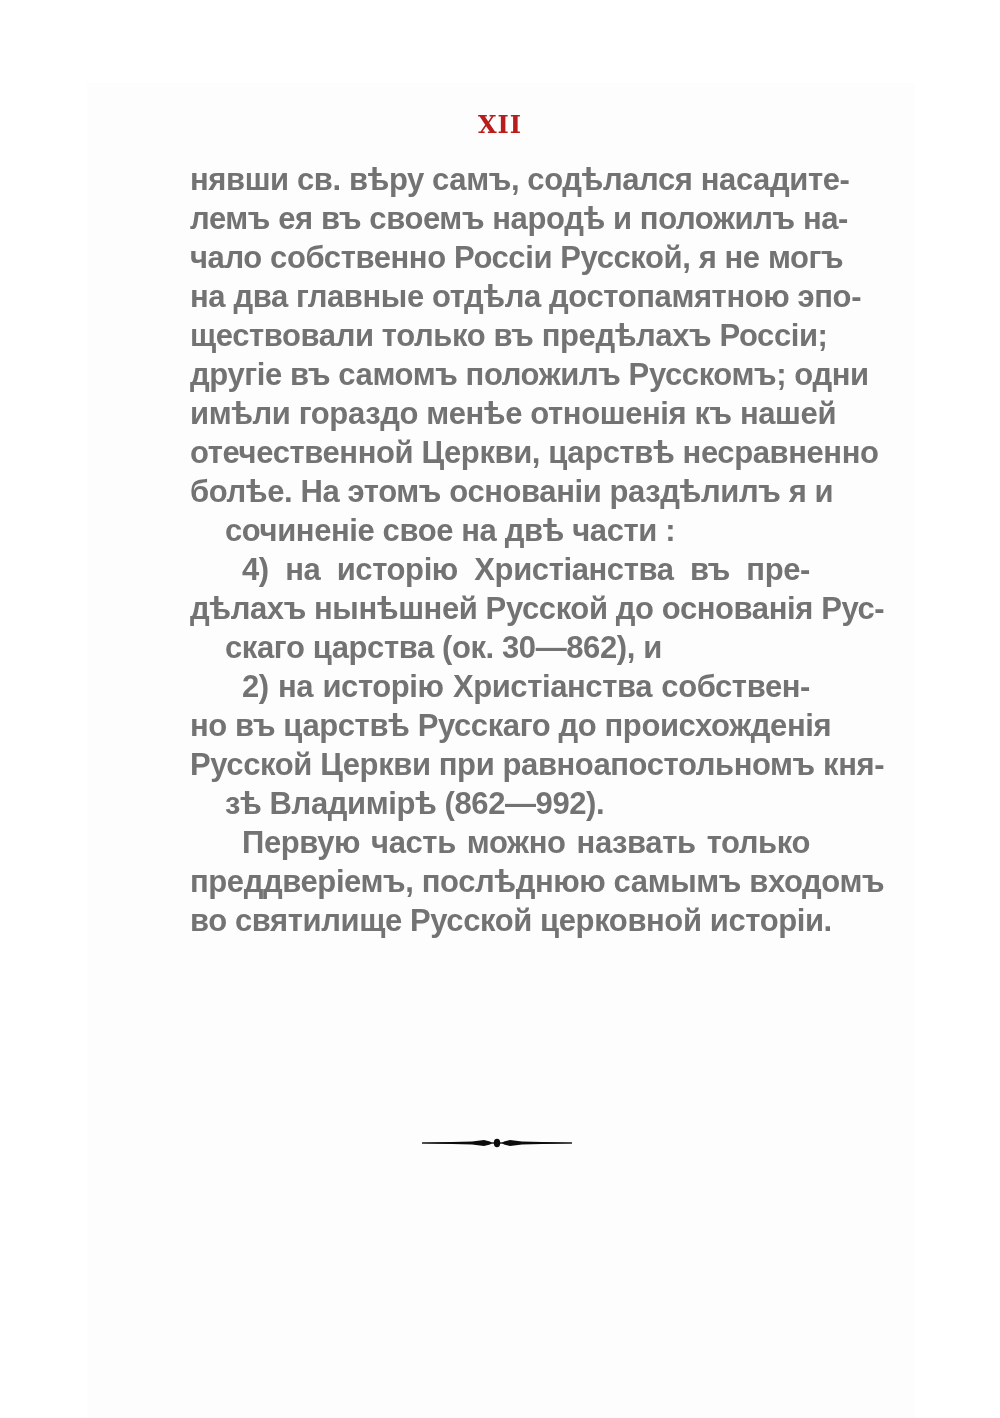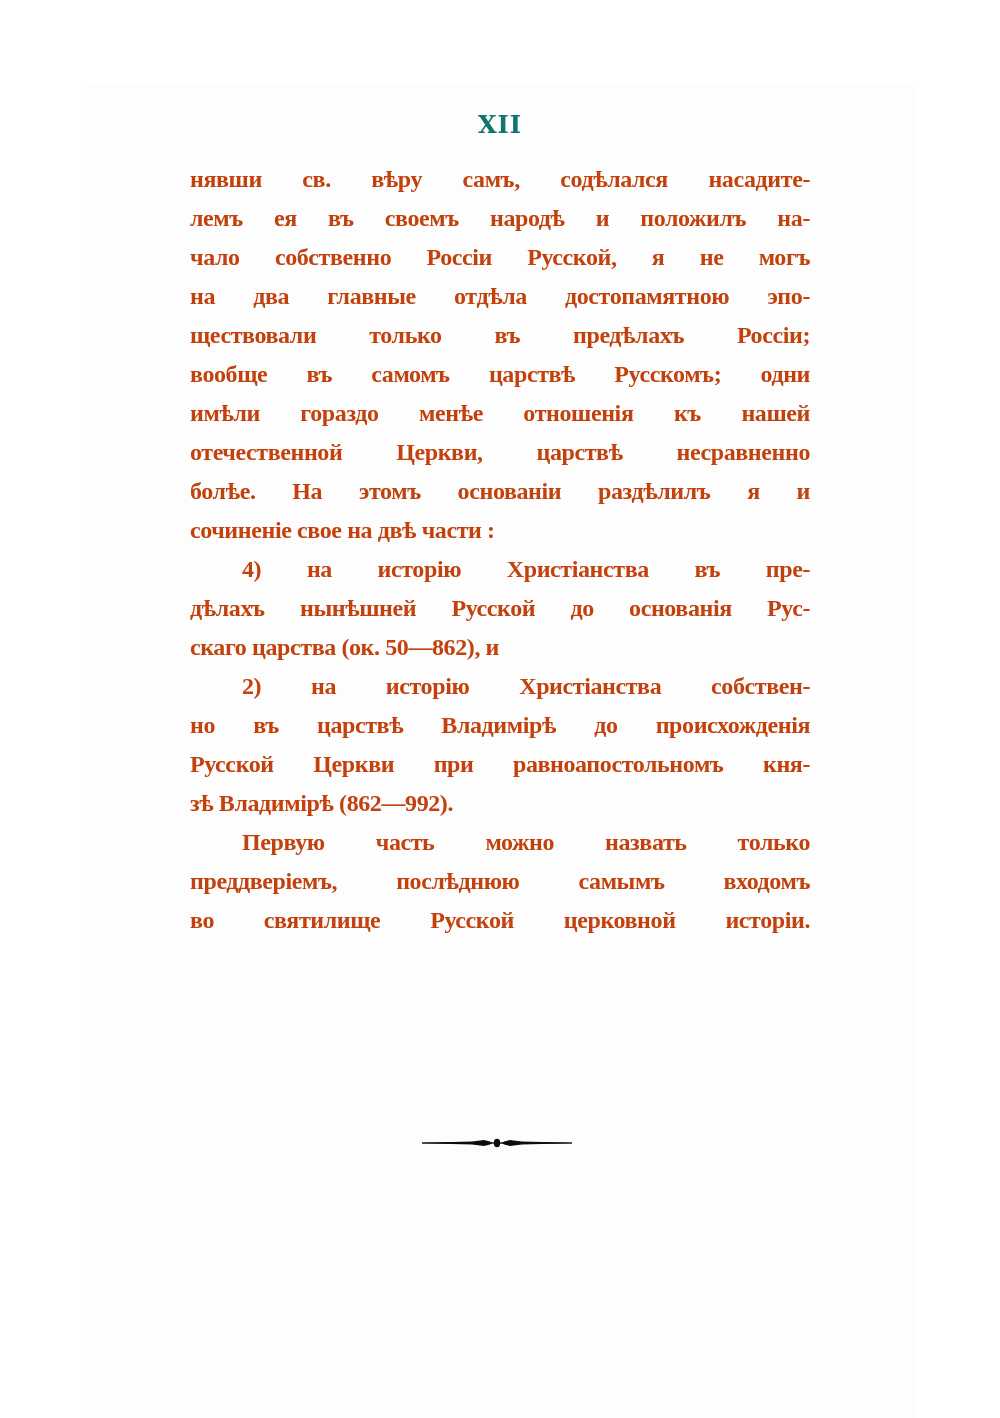--- a/index.html
+++ b/index.html
@@ -23,44 +23,45 @@
     }
     .page-number {
       position: absolute;
       left: 0;
       width: 1000px;
       top: 110px;
       text-align: center;
       font-family: "DejaVu Serif", serif;
       font-weight: bold;
       font-size: 24px;
-      color: #0f766e;
+      color: #b91c1c;
       letter-spacing: 1px;
     }
     .text-block {
       position: absolute;
       left: 190px;
       top: 160px;
       width: 620px;
     }
     .line {
       height: 39px;
       line-height: 39px;
-      font-family: Liberation Serif, serif;
+      font-family: Liberation Sans, sans-serif;
       font-weight: bold;
-      font-size: 24px;
-      color: #c2410c;
+      font-size: 31px;
+      color: #737373;
       text-align: justify;
       text-align-last: justify;
       white-space: nowrap;
       overflow: visible;
       letter-spacing: -0.4px;
     }
     .line.last {
       text-align-last: left;
+      margin-left: 35px;
     }
     .line.indent {
       padding-left: 52px;
     }
     .ornament {
       position: absolute;
       left: 422px;
       top: 1135px;
       width: 150px;
       height: 16px;
@@ -72,30 +73,30 @@
 <div class="page-sheet"></div>
 
 <div class="page-number">XII</div>
 
 <div class="text-block">
   <div class="line">нявши св. вѣру самъ, содѣлался насадите-</div>
   <div class="line">лемъ ея въ своемъ народѣ и положилъ на-</div>
   <div class="line">чало собственно Россіи Русской, я не могъ</div>
   <div class="line">на два главные отдѣла достопамятною эпо-</div>
   <div class="line">ществовали только въ предѣлахъ Россіи;</div>
-  <div class="line">вообще въ самомъ царствѣ Русскомъ; одни</div>
+  <div class="line">другіе въ самомъ положилъ Русскомъ; одни</div>
   <div class="line">имѣли гораздо менѣе отношенія къ нашей</div>
   <div class="line">отечественной Церкви, царствѣ несравненно</div>
   <div class="line">болѣе. На этомъ основаніи раздѣлилъ я и</div>
   <div class="line last">сочиненіе свое на двѣ части :</div>
   <div class="line indent">4) на исторію Христіанства въ пре-</div>
   <div class="line">дѣлахъ нынѣшней Русской до основанія Рус-</div>
-  <div class="line last">скаго царства (ок. 50—862), и</div>
+  <div class="line last">скаго царства (ок. 30—862), и</div>
   <div class="line indent">2) на исторію Христіанства собствен-</div>
-  <div class="line">но въ царствѣ Владимірѣ до происхожденія</div>
+  <div class="line">но въ царствѣ Русскаго до происхожденія</div>
   <div class="line">Русской Церкви при равноапостольномъ кня-</div>
   <div class="line last">зѣ Владимірѣ (862—992).</div>
   <div class="line indent">Первую часть можно назвать только</div>
   <div class="line">преддверіемъ, послѣднюю самымъ входомъ</div>
   <div class="line">во святилище Русской церковной исторіи.</div>
 </div>
 
 <svg class="ornament" viewBox="0 0 150 16" xmlns="http://www.w3.org/2000/svg">
   <path d="M0 8 L20 7.2 L50 6.5 L62 5 L68 6.5 L70 8 L68 9.5 L62 11 L50 9.5 L20 8.8 Z" fill="#0d0d0d"></path>
   <ellipse cx="75" cy="8" rx="3.2" ry="4.2" fill="#0d0d0d"></ellipse>

